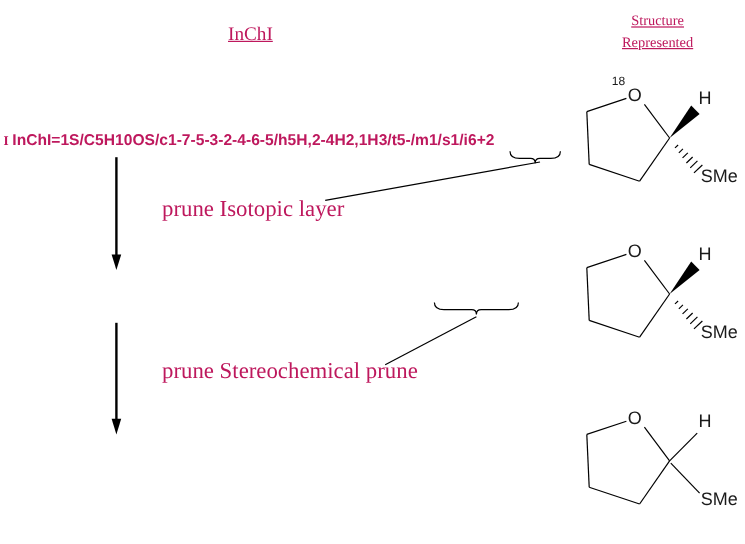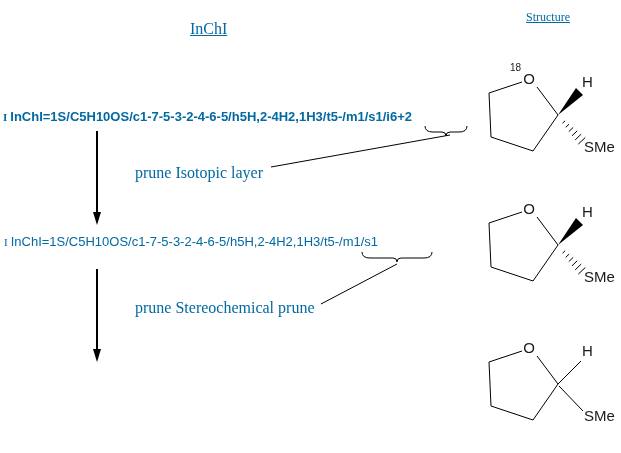--- a/index.html
+++ b/index.html
@@ -1,27 +1,27 @@
 <!DOCTYPE html>
 <html><head>
 <meta charset="utf-8">
 <style>
   html,body{margin:0;padding:0;background:#fff;}
   #page{position:relative;width:621px;height:453px;background:#ffffff;overflow:hidden;
-        font-family:"Liberation Sans",sans-serif;color:#0369a1;}
+        font-family:"Liberation Sans",sans-serif;color:#be185d;}
   .serif{font-family:"Liberation Serif",serif;}
   .title-left{position:absolute;left:190px;top:20px;font-size:16px;text-decoration:underline;}
   .title-right{position:absolute;left:498px;top:8px;width:100px;text-align:center;
                font-size:12px;line-height:18px;text-decoration:underline;}
   .inchi-line{position:absolute;font-size:13px;white-space:nowrap;letter-spacing:0px;}
   .inchi-line .prefix{font-family:"Liberation Serif",serif;font-size:11px;margin-right:3px;}
   #inchi-1{left:3px;top:109px;font-weight:bold;}
   #inchi-2{left:4px;top:234px;}
   #inchi-3{left:6px;top:371px;}
-  .prune-label{position:absolute;font-size:16px;white-space:nowrap;}
+  .prune-label{position:absolute;font-size:19px;white-space:nowrap;}
   #prune-1{left:135px;top:164px;}
   #prune-2{left:135px;top:299px;}
   svg{position:absolute;overflow:visible;}
   #overlay{left:0;top:0;pointer-events:none;}
   .struct{left:450px;}
   #struct-1{top:55px;}
   #struct-2{top:185px;}
   #struct-3{top:324px;}
   .bond{stroke:#000;stroke-width:1;fill:none;}
   .annline{stroke:#000;stroke-width:1;fill:none;}
@@ -30,27 +30,25 @@
   .iso{font-family:"Liberation Sans",sans-serif;font-size:10px;fill:#1a1a1a;}
 </style>
 </head>
 <body>
 
 <div id="page">
 
   <div class="title-left serif">InChI</div>
   <div class="title-right serif">
     <div>Structure</div>
+    <div>Represented</div>
   </div>
 
   <div class="inchi-line" id="inchi-1">
     <span class="prefix">I</span><span>InChI=1S/C5H10OS/c1-7-5-3-2-4-6-5/h5H,2-4H2,1H3/t5-/m1/s1/i6+2</span>
-  </div>
-  <div class="inchi-line" id="inchi-2">
-    <span class="prefix">I</span><span>InChI=1S/C5H10OS/c1-7-5-3-2-4-6-5/h5H,2-4H2,1H3/t5-/m1/s1</span>
   </div>
 
   <div class="prune-label serif" id="prune-1">prune Isotopic layer</div>
   <div class="prune-label serif" id="prune-2">prune Stereochemical prune</div>
 
   <svg id="overlay" width="621" height="453" viewBox="0 0 621 453">
 
     <g>
       <line class="arrowline" x1="97" y1="131" x2="97" y2="214"></line>
       <polygon points="93,212 101,212 97,225" fill="#000"></polygon>

